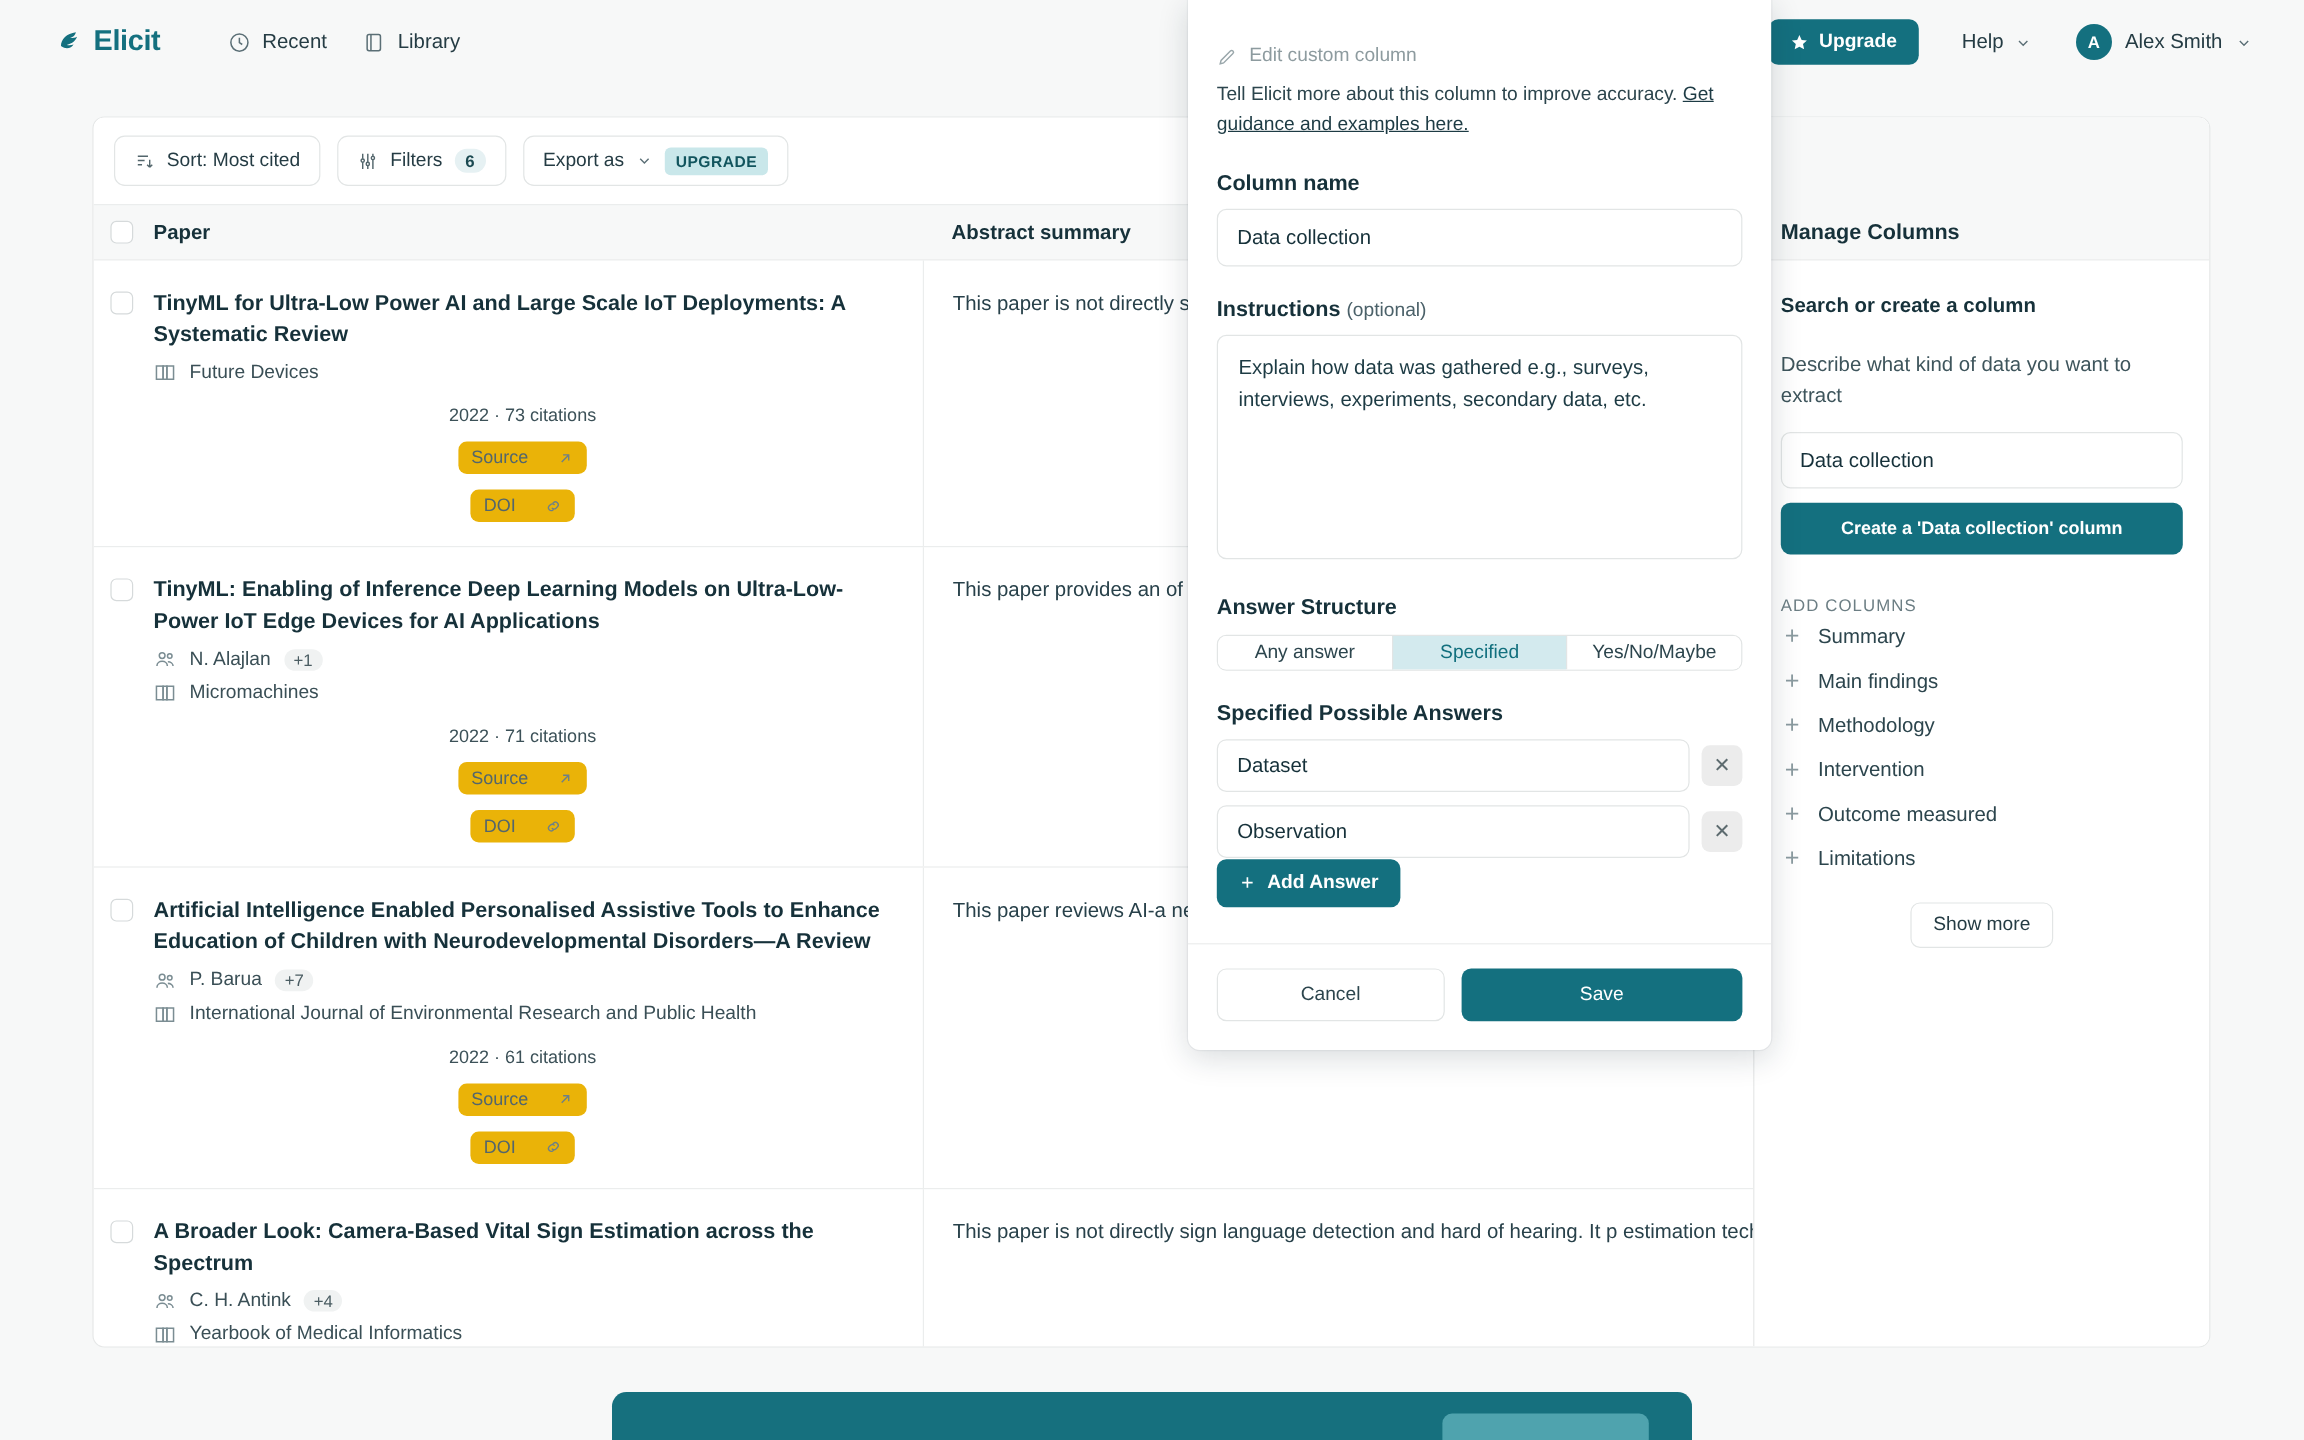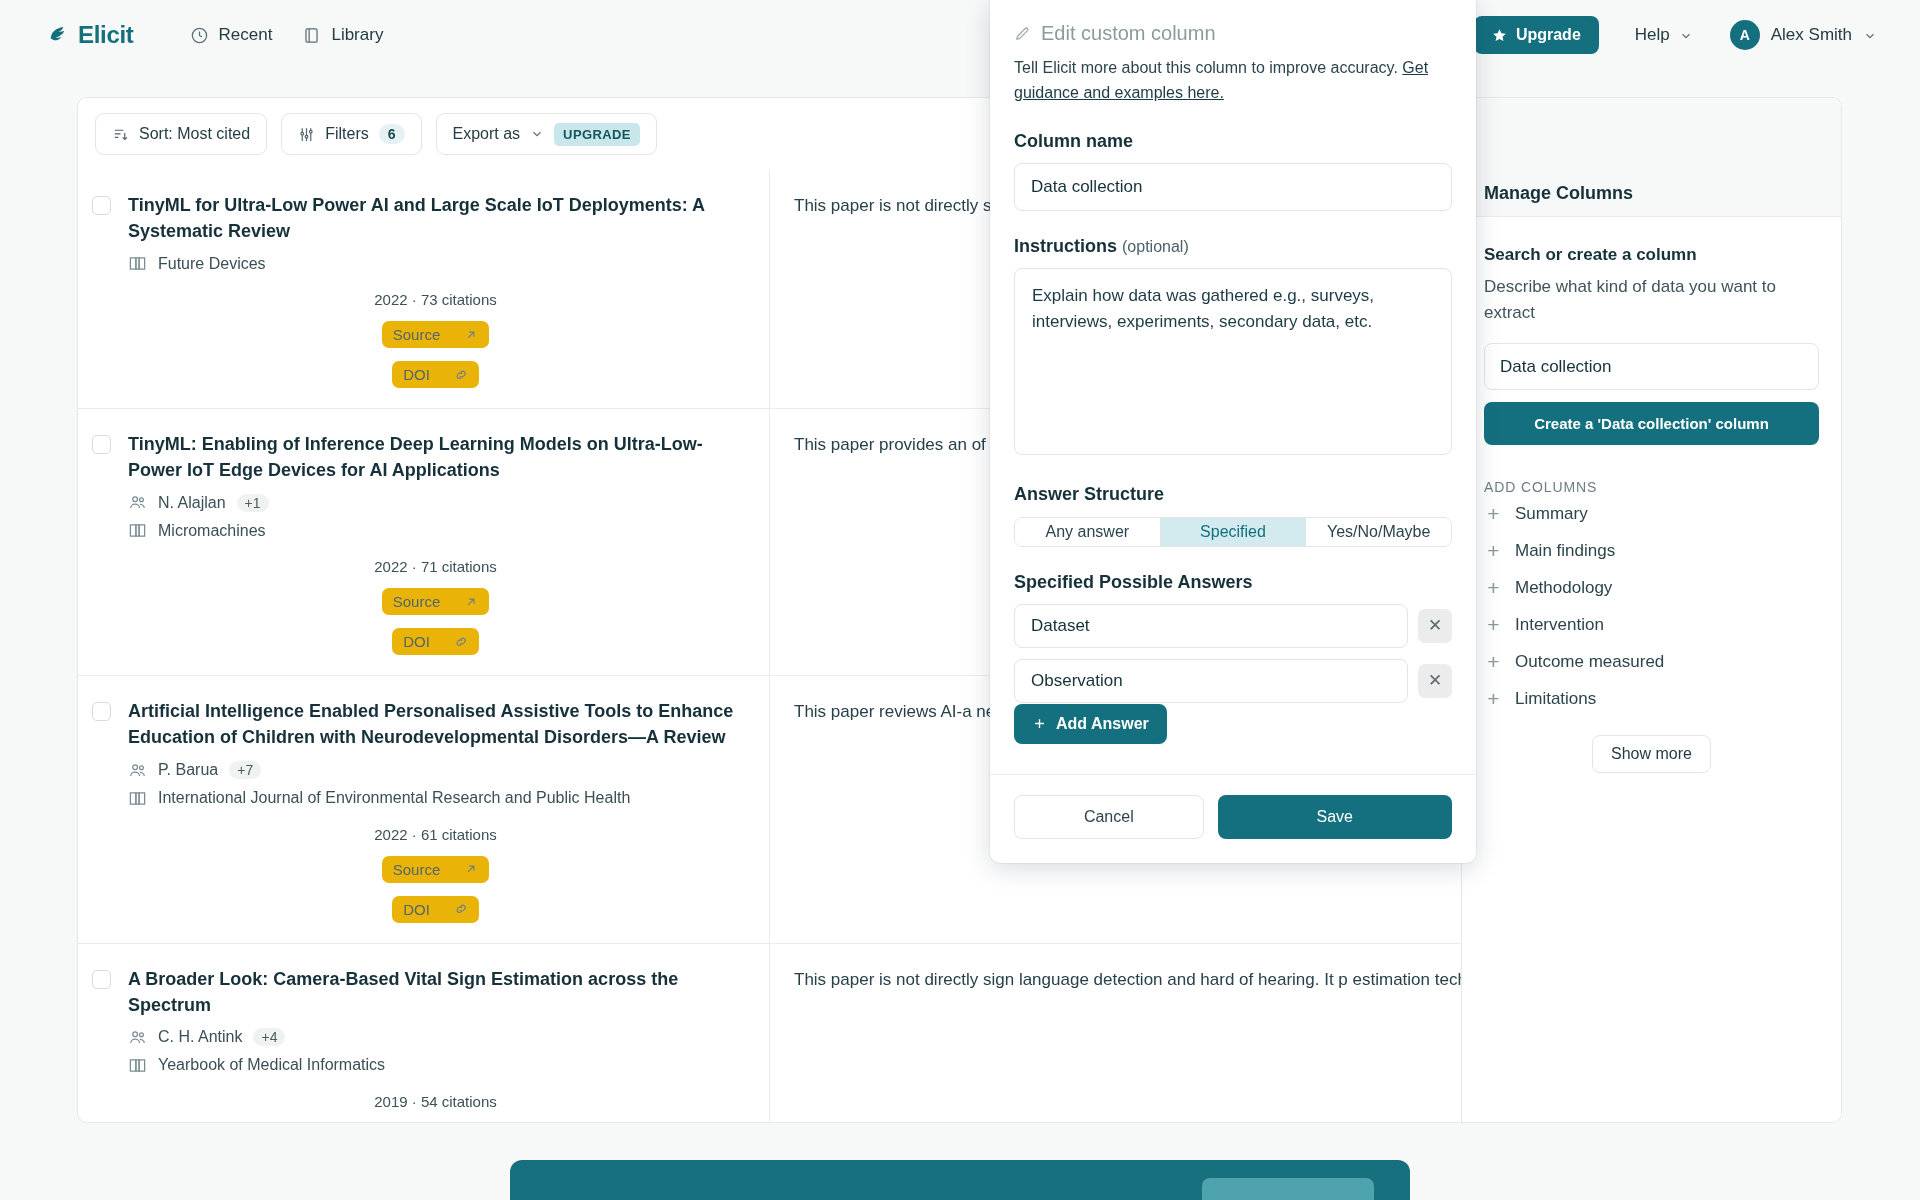--- a/index.html
+++ b/index.html
@@ -109,21 +109,21 @@
     position: absolute; right: 0; top: 0; width: 380px; height: 100%;
     border-left: 1px solid #e6e8e8; background: #fff;
   }
   .rp-head {
     height: 119px; display: flex; align-items: flex-end; padding: 0 0 12px 22px;
     border-bottom: 1px solid #ebeded; background: #f7f8f8;
   }
   .rp-title { font-size: 18px; font-weight: 600; color: #16313a; }
   .rp-body { padding: 28px 22px 0 22px; }
   .rp-h { font-size: 17px; font-weight: 700; color: #16313a; }
-  .rp-sub { font-size: 17px; color: #3e555c; line-height: 1.5; margin-top: 9px; }
+  .rp-sub { font-size: 17px; color: #3e555c; line-height: 1.5; margin-top: 26px; }
   .rp-input {
     width: 100%; height: 47px; border: 1px solid #e2e5e5; border-radius: 8px;
     padding: 0 15px; font-size: 17px; color: #16313a; margin-top: 18px;
     font-family: inherit; background:#fff;
   }
   .rp-create {
     width: 100%; margin-top: 12px; background: #14707f; color: #fff;
     border: none; border-radius: 8px; padding: 13px 0; font-size: 15px;
     font-weight: 600; cursor: pointer; font-family: inherit;
   }
@@ -144,21 +144,21 @@
   }
 
   
   .modal {
     position: absolute; left: 990px; top: 0px; width: 486px;
     background: #fff; border-radius: 0 0 10px 10px;
     box-shadow: 0 6px 26px rgba(20,40,50,.16), 0 0 0 1px rgba(20,40,50,.05);
     z-index: 40; overflow: hidden;
   }
   .m-head { padding: 22px 24px 0 24px; }
-  .m-eyebrow { display: flex; align-items: center; gap: 10px; color: #8d9b9f; font-size: 20px; }
+  .m-eyebrow { display: flex; align-items: flex-end; gap: 10px; color: #8d9b9f; font-size: 16px; margin-top: 16px; }
   .m-desc { font-size: 16px; color: #2c454d; line-height: 1.55; margin-top: 11px; }
   .m-link { color: #1d3b44; text-decoration: underline; cursor: pointer; }
   .m-body { padding: 0 24px 8px 24px; }
   .m-label { font-size: 18px; font-weight: 700; color: #16313a; margin-top: 25px; }
   .m-label .opt { font-weight: 400; font-size: 16px; color: #4b6169; }
   .m-input {
     width: 100%; height: 48px; border: 1px solid #e2e5e5; border-radius: 8px;
     padding: 0 16px; font-size: 17px; color: #16313a; margin-top: 11px;
     font-family: inherit; background:#fff;
   }
@@ -322,20 +322,27 @@
         <span class="icon-btn">
           <svg width="21" height="21" viewBox="0 0 24 24" fill="none" stroke="#6f8086" stroke-width="1.8">
               <path d="M4 9V4h5M20 9V4h-5M4 15v5h5M20 15v5h-5"></path>
               <path d="M4 4l5 5M20 4l-5 5M4 20l5-5M20 20l-5-5"></path>
             </svg>
         </span>
       </div>
     </div>
 
     <div class="tablewrap">
+      <div class="thead">
+        <div class="col-check">
+          <span class="cbox"></span>
+        </div>
+        <div class="col-paper th">Paper</div>
+        <div class="col-abs th">Abstract summary</div>
+      </div>
 
       <div class="row">
         <div class="col-check">
           <span class="cbox"></span>
         </div>
         <div class="cell-paper">
           <div class="ptitle">TinyML for Ultra-Low Power AI and Large Scale IoT Deployments: A Systematic Review</div>
           <div class="meta-line">
             <span>
               <svg width="19" height="19" viewBox="0 0 24 24" fill="none" stroke="#7b8d93" stroke-width="1.6">

